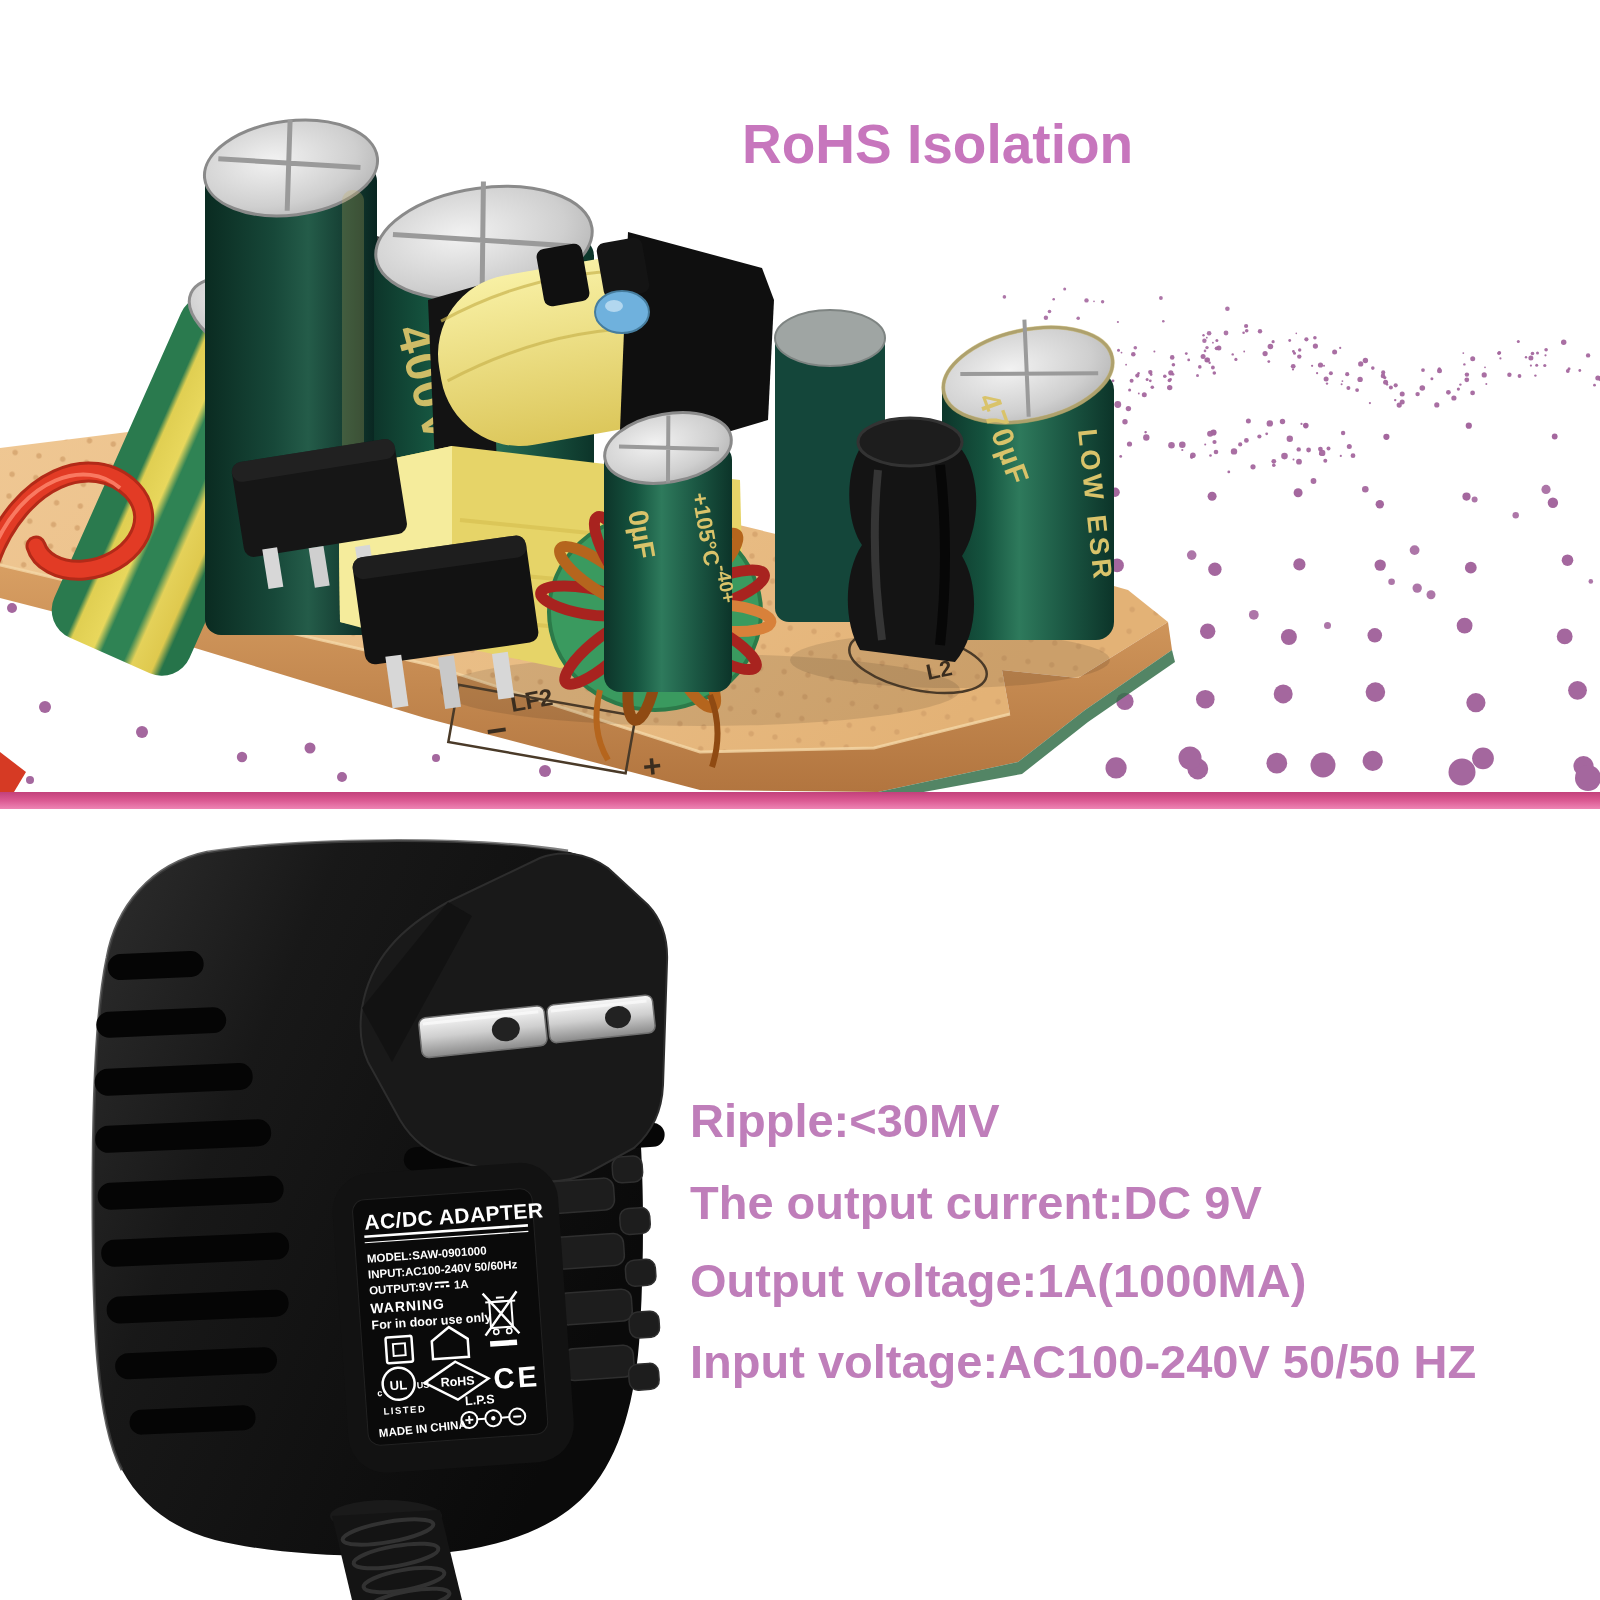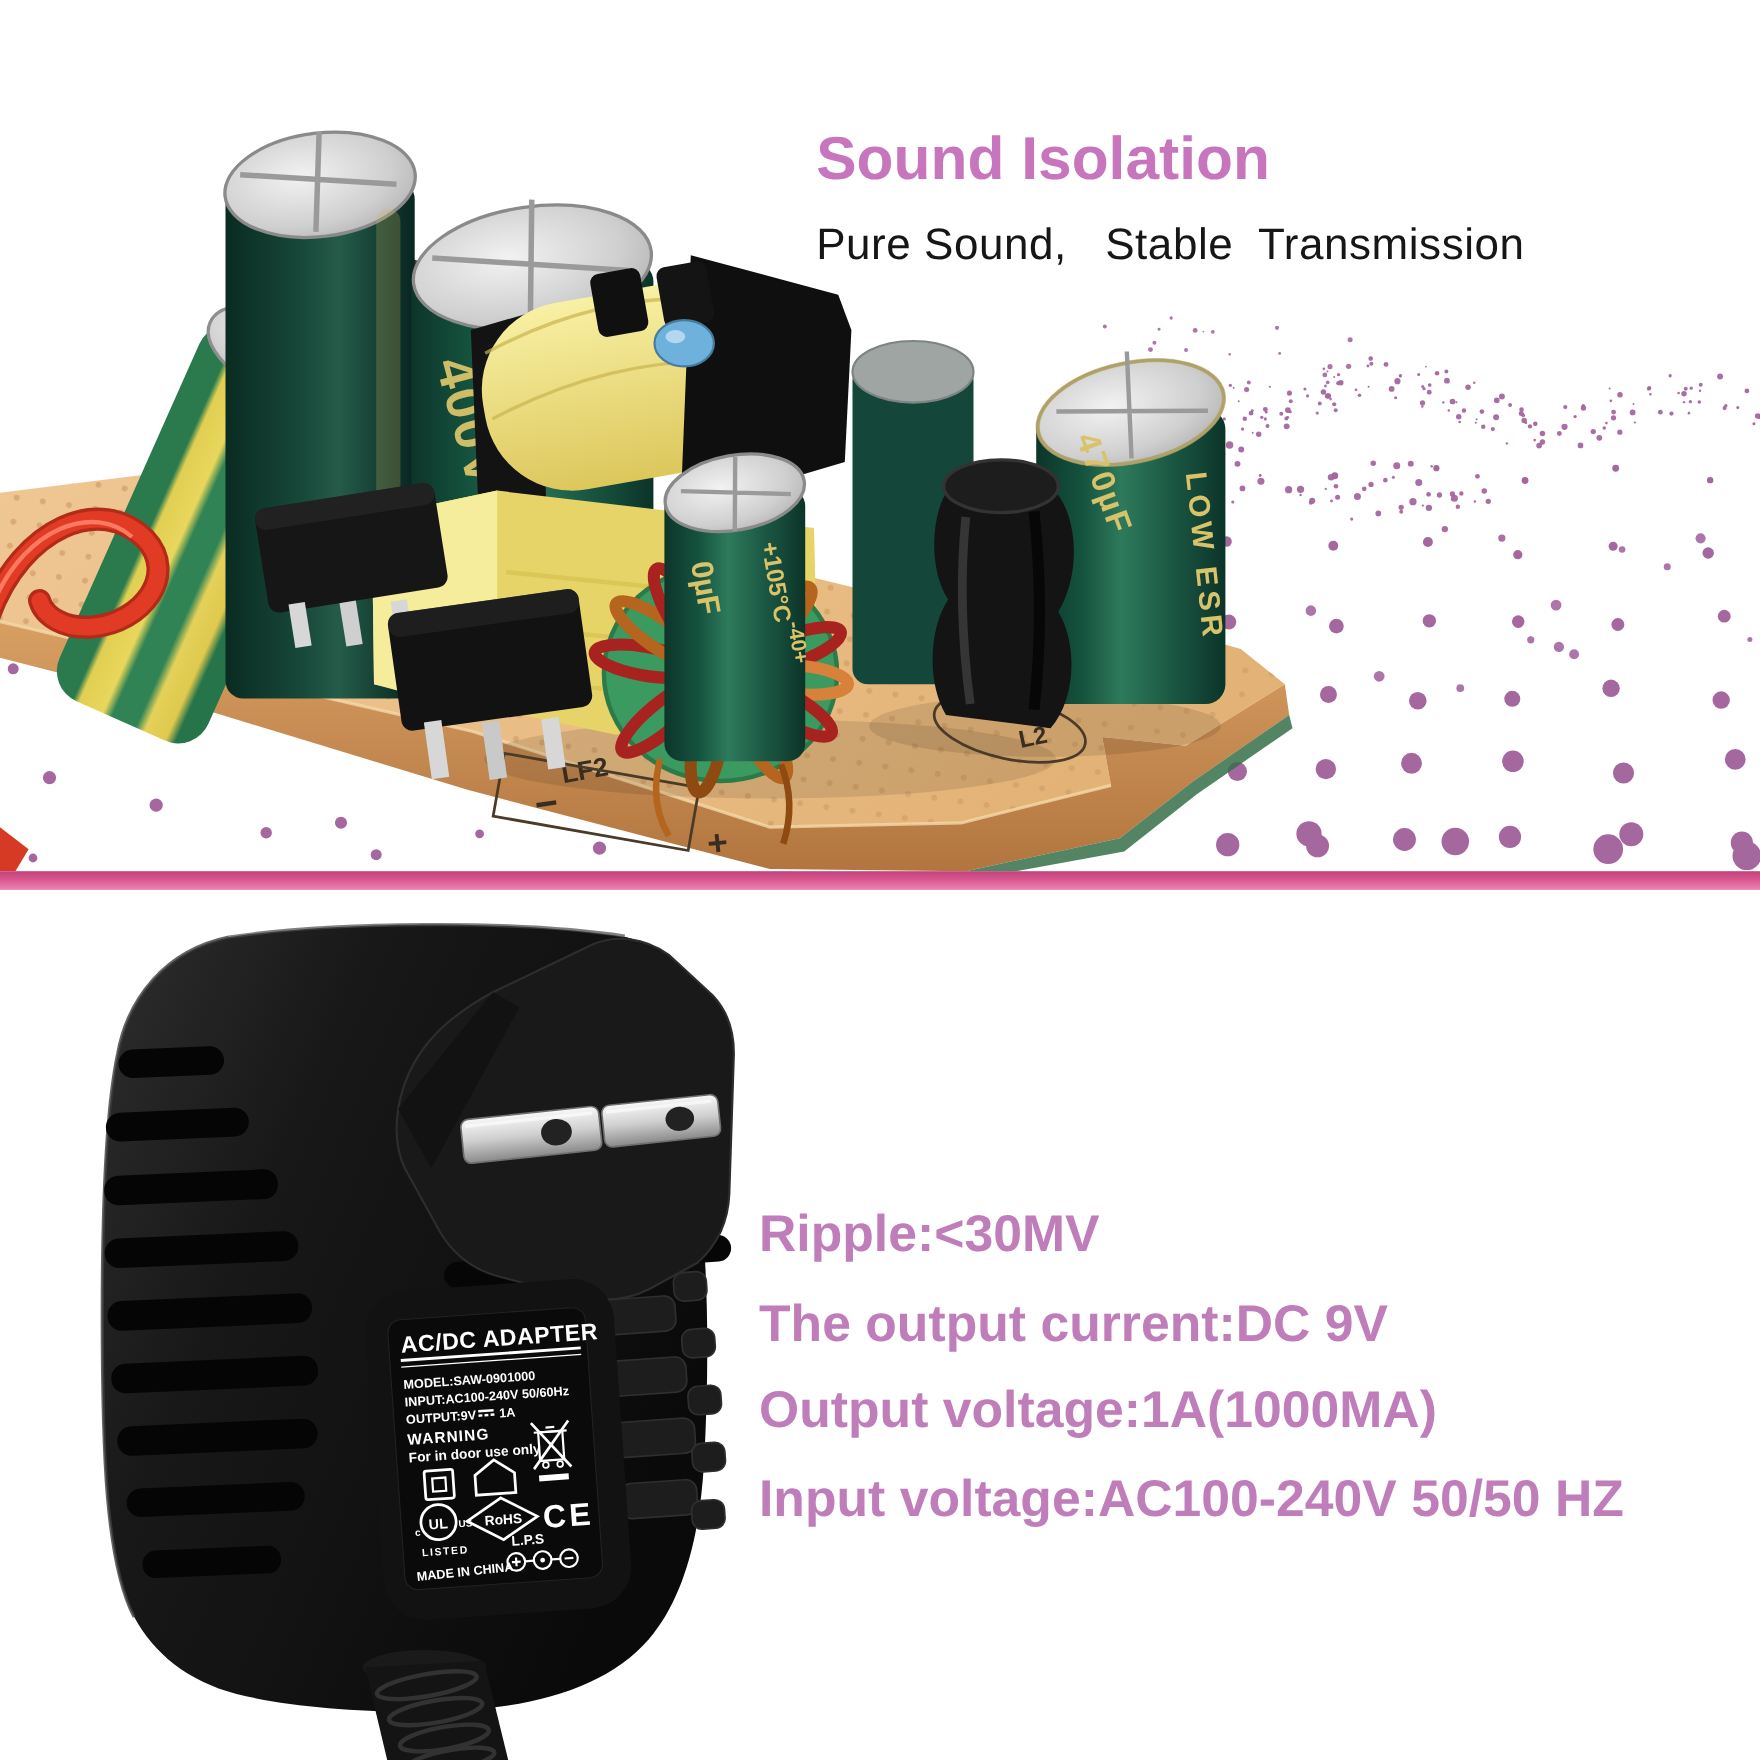--- a/index.html
+++ b/index.html
@@ -526,22 +526,21 @@
     <g>
       <rect x="604" y="444" width="128" height="248" rx="16" fill="url(#capG)"></rect>
       <ellipse cx="668" cy="448" rx="64" ry="34" transform="rotate(-10 668 448)" fill="url(#silverG)" stroke="#8a8a8a" stroke-width="3"></ellipse>
       <path d="M620 438 l98 20 M674 416 l-12 66" stroke="#9a9a9a" stroke-width="4" fill="none" transform="rotate(-10 668 448)"></path>
       <text font-size="28" font-weight="700" fill="#d9c36a" transform="translate(628 512) rotate(80)">0µF</text>
       <text font-size="22" font-weight="700" fill="#d9c36a" transform="translate(692 494) rotate(80)">+105°C</text>
       <text font-size="19" font-weight="700" fill="#d9c36a" transform="translate(716 566) rotate(80)">-40+</text>
     </g>
   </svg>
 
-  <div class="abs" id="hero-title">Sound Isolation</div>
-  <div class="abs" id="hero-subtitle">Pure Sound,   Stable  Transmission</div>
+  <div class="abs" id="hero-title">RoHS Isolation</div>
 
   <div class="abs" id="divider"></div>
 
   <svg class="abs" style="left:0;top:809px" width="1600" height="791" viewBox="0 809 1600 791">
     <defs>
       <linearGradient id="bodyG" x1="0" y1="0" x2="1" y2="0.55">
         <stop offset="0" stop-color="#2e2e2e"></stop>
           <stop offset="0.35" stop-color="#181818"></stop>
         <stop offset="1" stop-color="#0a0a0a"></stop>
       </linearGradient>

